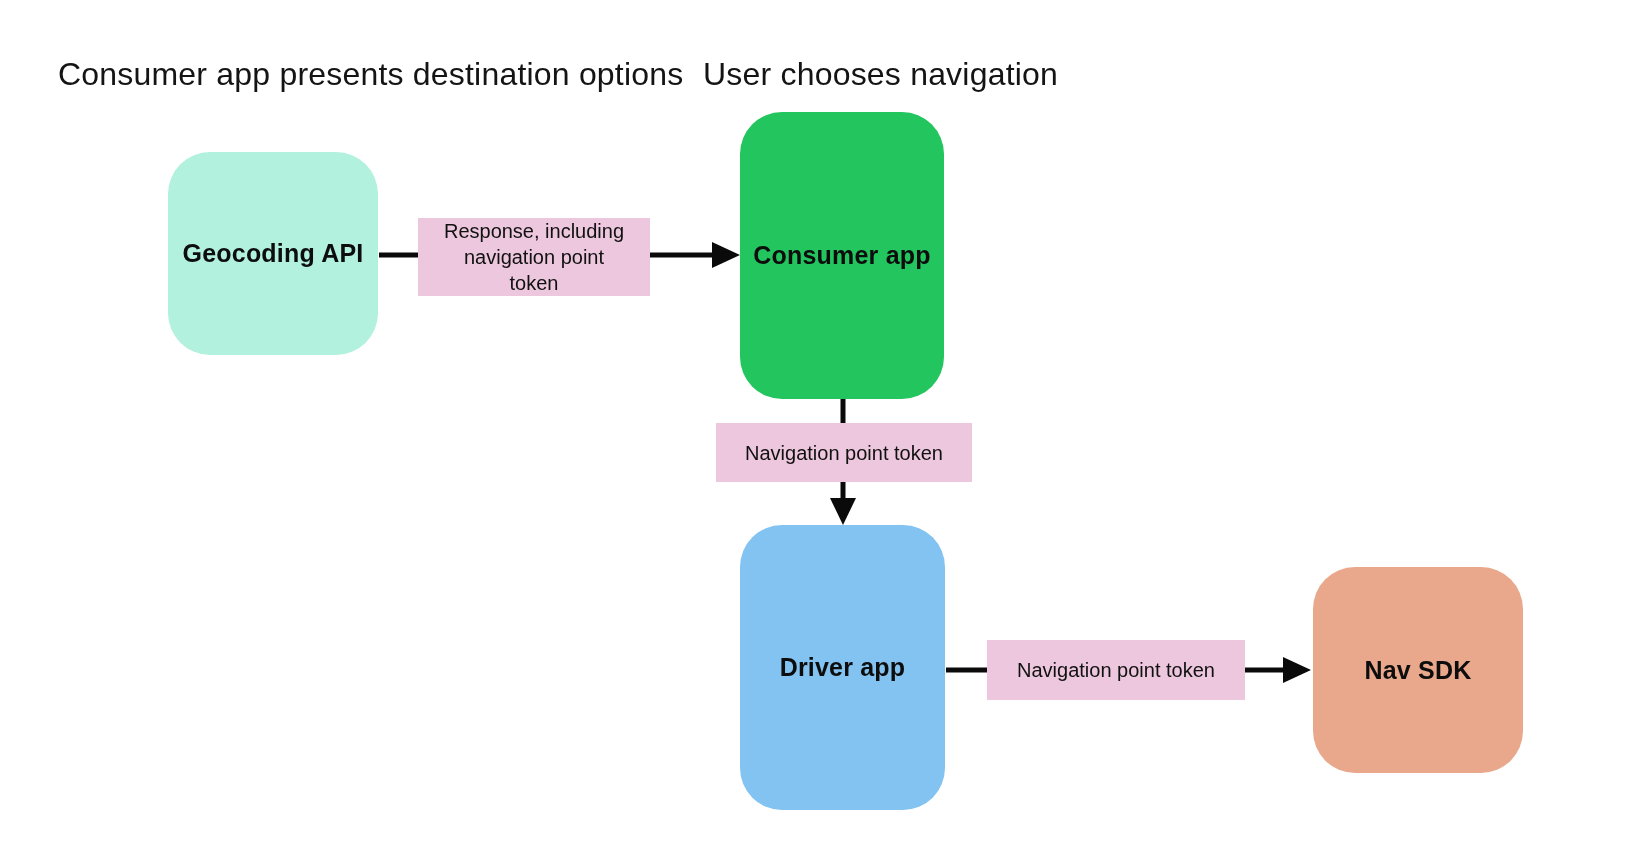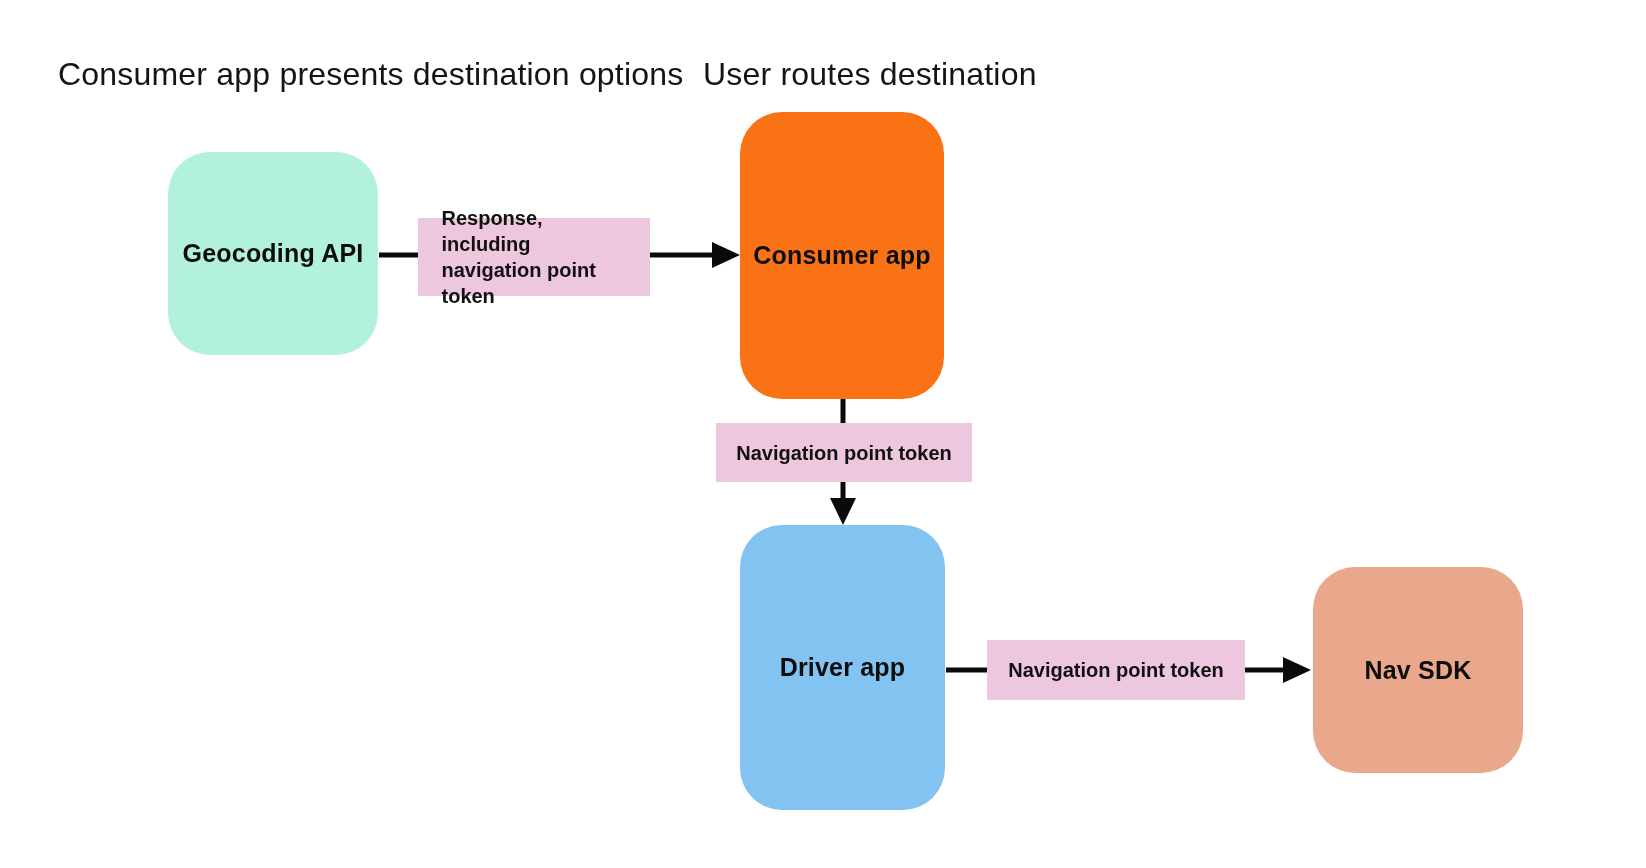--- a/index.html
+++ b/index.html
@@ -48,22 +48,23 @@
   .node-consumer  { left: 740px;  top: 112px; width: 204px; height: 287px; background: #82c3f1; }
   .node-driver    { left: 740px;  top: 525px; width: 205px; height: 285px; background: #82c3f1; }
   .node-navsdk    { left: 1313px; top: 567px; width: 210px; height: 206px; background: #e9a88b; }
 
   .edge-label {
     position: absolute;
     background: #edc7dd;
     display: flex;
     align-items: center;
     justify-content: center;
+    text-align: center;
     font-size: 20px;
-    font-weight: 700;
+    font-weight: 400;
     color: #111111;
     line-height: 26px;
   }
   .edge-label-1 { left: 418px; top: 218px; width: 232px; height: 78px; padding: 0; }
   .edge-label-1 .edge-label-text { width: 185px; }
   .edge-label-2 { left: 716px; top: 423px; width: 256px; height: 59px; }
   .edge-label-3 { left: 987px; top: 640px; width: 258px; height: 60px; }
 </style>
 </head>
 <body style="background-color: rgb(255, 255, 255);">
@@ -79,26 +80,26 @@
       <line x1="843" y1="399" x2="843" y2="499" stroke-width="5" stroke="#0a0a0a"></line>
       <polygon points="830,498 856,498 843,525" fill="#0a0a0a"></polygon>
     </g>
     <g>
       <line x1="946" y1="670" x2="1284" y2="670" stroke-width="5" stroke="#0a0a0a"></line>
       <polygon points="1283,657 1283,683 1311,670" fill="#0a0a0a"></polygon>
     </g>
   </svg>
 
   <div class="stage-header header-1">Consumer app presents destination options</div>
-  <div class="stage-header header-2">User routes destination</div>
+  <div class="stage-header header-2">User chooses navigation</div>
 
   <div class="node node-geocoding" style="background-color: rgb(178, 241, 221);">
     <span>Geocoding API</span>
   </div>
-  <div class="node node-consumer" style="background-color: #f97316;">
+  <div class="node node-consumer" style="background-color: #22c55e;">
     <span>Consumer app</span>
   </div>
   <div class="node node-navsdk" style="background-color: rgb(233, 168, 139);">
     <span>Nav SDK</span>
   </div>
   <div class="node node-driver" style="background-color: rgb(130, 195, 241);">
     <span>Driver app</span>
   </div>
 
   <div class="edge-label edge-label-1" style="background-color: rgb(237, 199, 221);">

